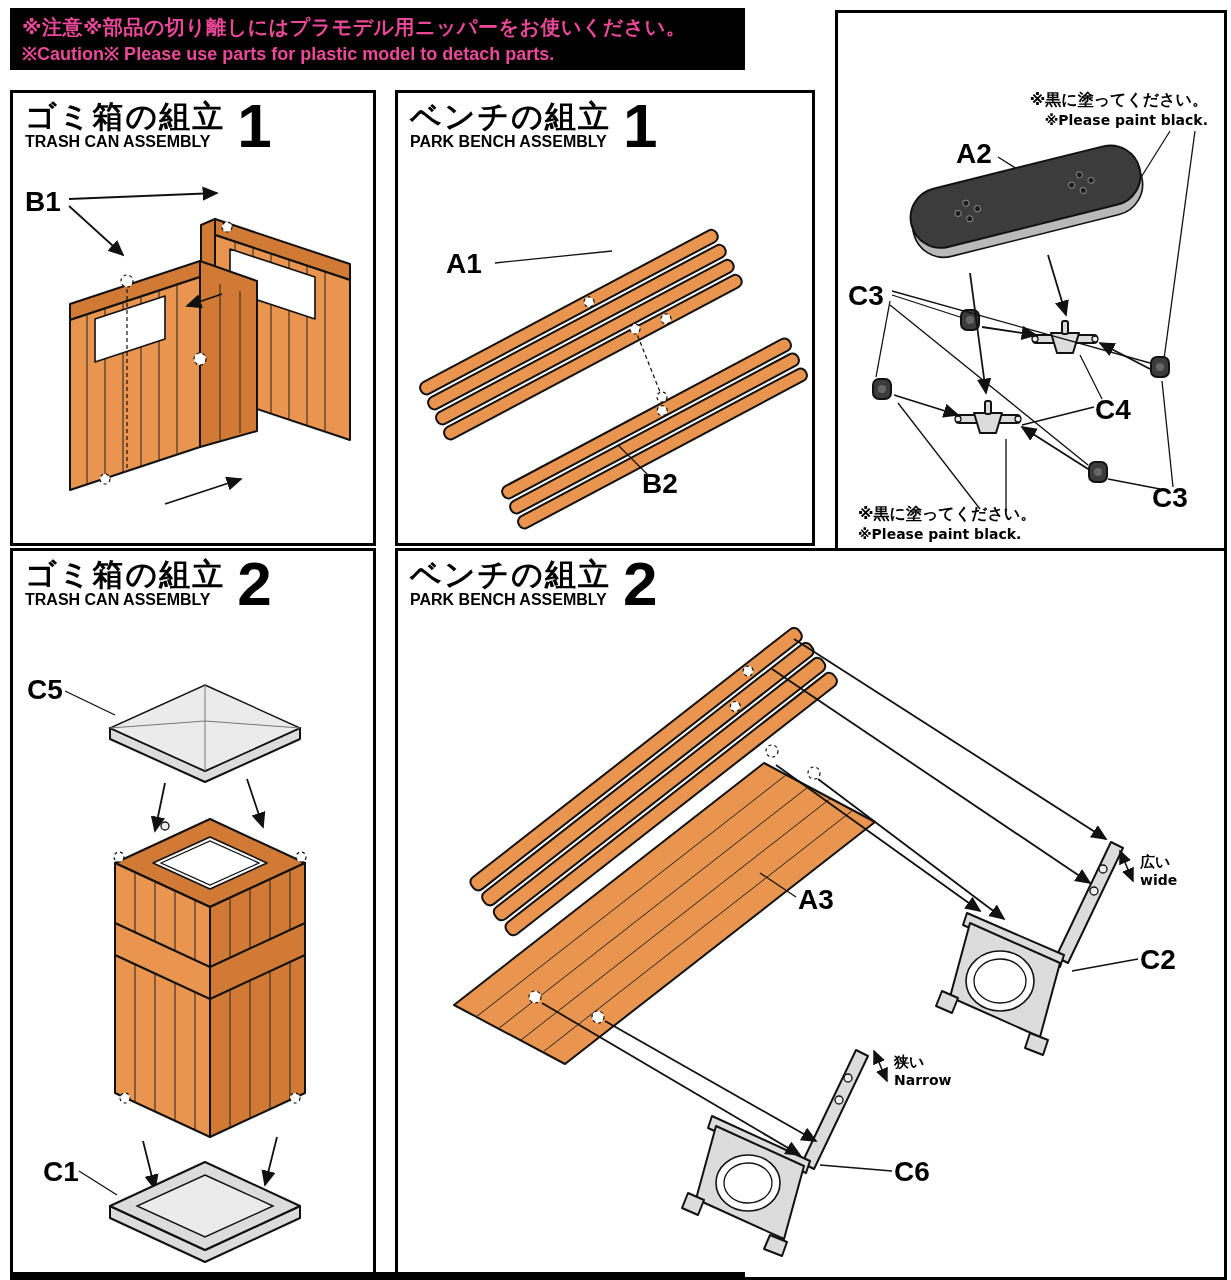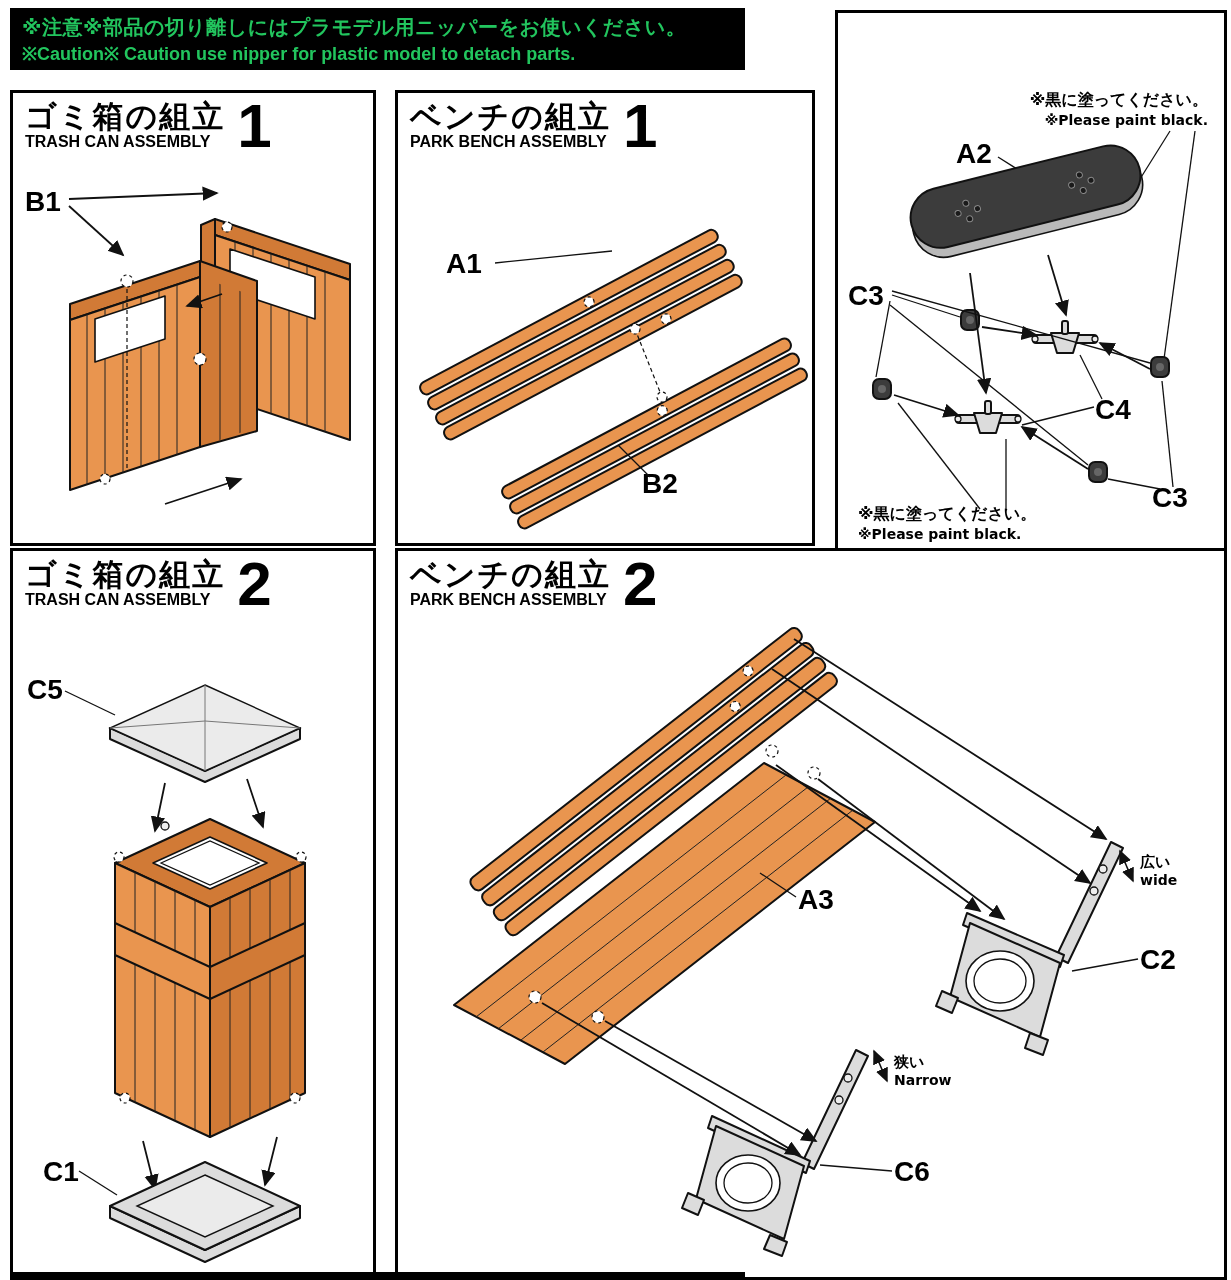--- a/index.html
+++ b/index.html
@@ -1,19 +1,19 @@
 <!DOCTYPE html>
 <html style="--wood: #E9954F; --wood-dark: #D17A36; --gray-part: #DCDCDC; --deck-black: #3C3C3C; --ink: #111111; --banner-bg: #000000;"><head>
 <meta charset="utf-8">
 <style>
   html,body{margin:0;padding:0;background:#fff;}
   .page{position:relative;width:1231px;height:1280px;background:#fff;overflow:hidden;
         font-family:"DejaVu Sans",sans-serif;color:#000;}
   .caution{position:absolute;left:10px;top:8px;width:735px;height:62px;background:#000;
-           color:#22c55e;box-sizing:border-box;padding:6px 12px;}
+           color:#ec4899;box-sizing:border-box;padding:6px 12px;}
   .c-jp{font-size:20px;font-weight:bold;letter-spacing:.5px;white-space:nowrap;}
   .c-en{font-size:18px;font-weight:bold;font-family:"Liberation Sans",sans-serif;white-space:nowrap;}
   .panel{position:absolute;background:#fff;border:3px solid #000;box-sizing:border-box;}
   .hdr{position:absolute;top:6px;left:12px;display:flex;align-items:flex-start;gap:12px;z-index:2;}
   .t-jp{font-size:31px;font-weight:bold;letter-spacing:2px;line-height:1.1;white-space:nowrap;}
   .t-jp.small{font-size:28px;letter-spacing:1px;}
   .t-en{font-size:16px;font-weight:bold;font-family:"Liberation Sans",sans-serif;letter-spacing:0;white-space:nowrap;}
   .t-num{font-size:62px;font-weight:bold;line-height:.8;font-family:"Liberation Sans",sans-serif;margin-top:2px;}
   .art{position:absolute;left:2px;}
   
@@ -46,21 +46,21 @@
   <svg width="0" height="0" style="position:absolute" aria-hidden="true">
     <defs>
       <marker id="ah" orient="auto-start-reverse" markerWidth="10" markerHeight="9" refX="8" refY="4">
         <path d="M0,0 L9,4 L0,8 Z" fill="#111"></path>
       </marker>
     </defs>
   </svg>
 
   <div class="caution">
     <div class="c-jp">※注意※部品の切り離しにはプラモデル用ニッパーをお使いください。</div>
-    <div class="c-en">※Caution※  Caution use nipper for plastic model to detach parts.</div>
+    <div class="c-en">※Caution※  Please use parts for plastic model to detach parts.</div>
   </div>
 
   <section class="panel" style="left:10px;top:90px;width:366px;height:456px;">
     <div class="hdr">
       <div>
         <div class="t-jp">ゴミ箱の組立</div>
         <div class="t-en">TRASH CAN ASSEMBLY</div>
       </div>
       <div class="t-num">1</div>
     </div>

